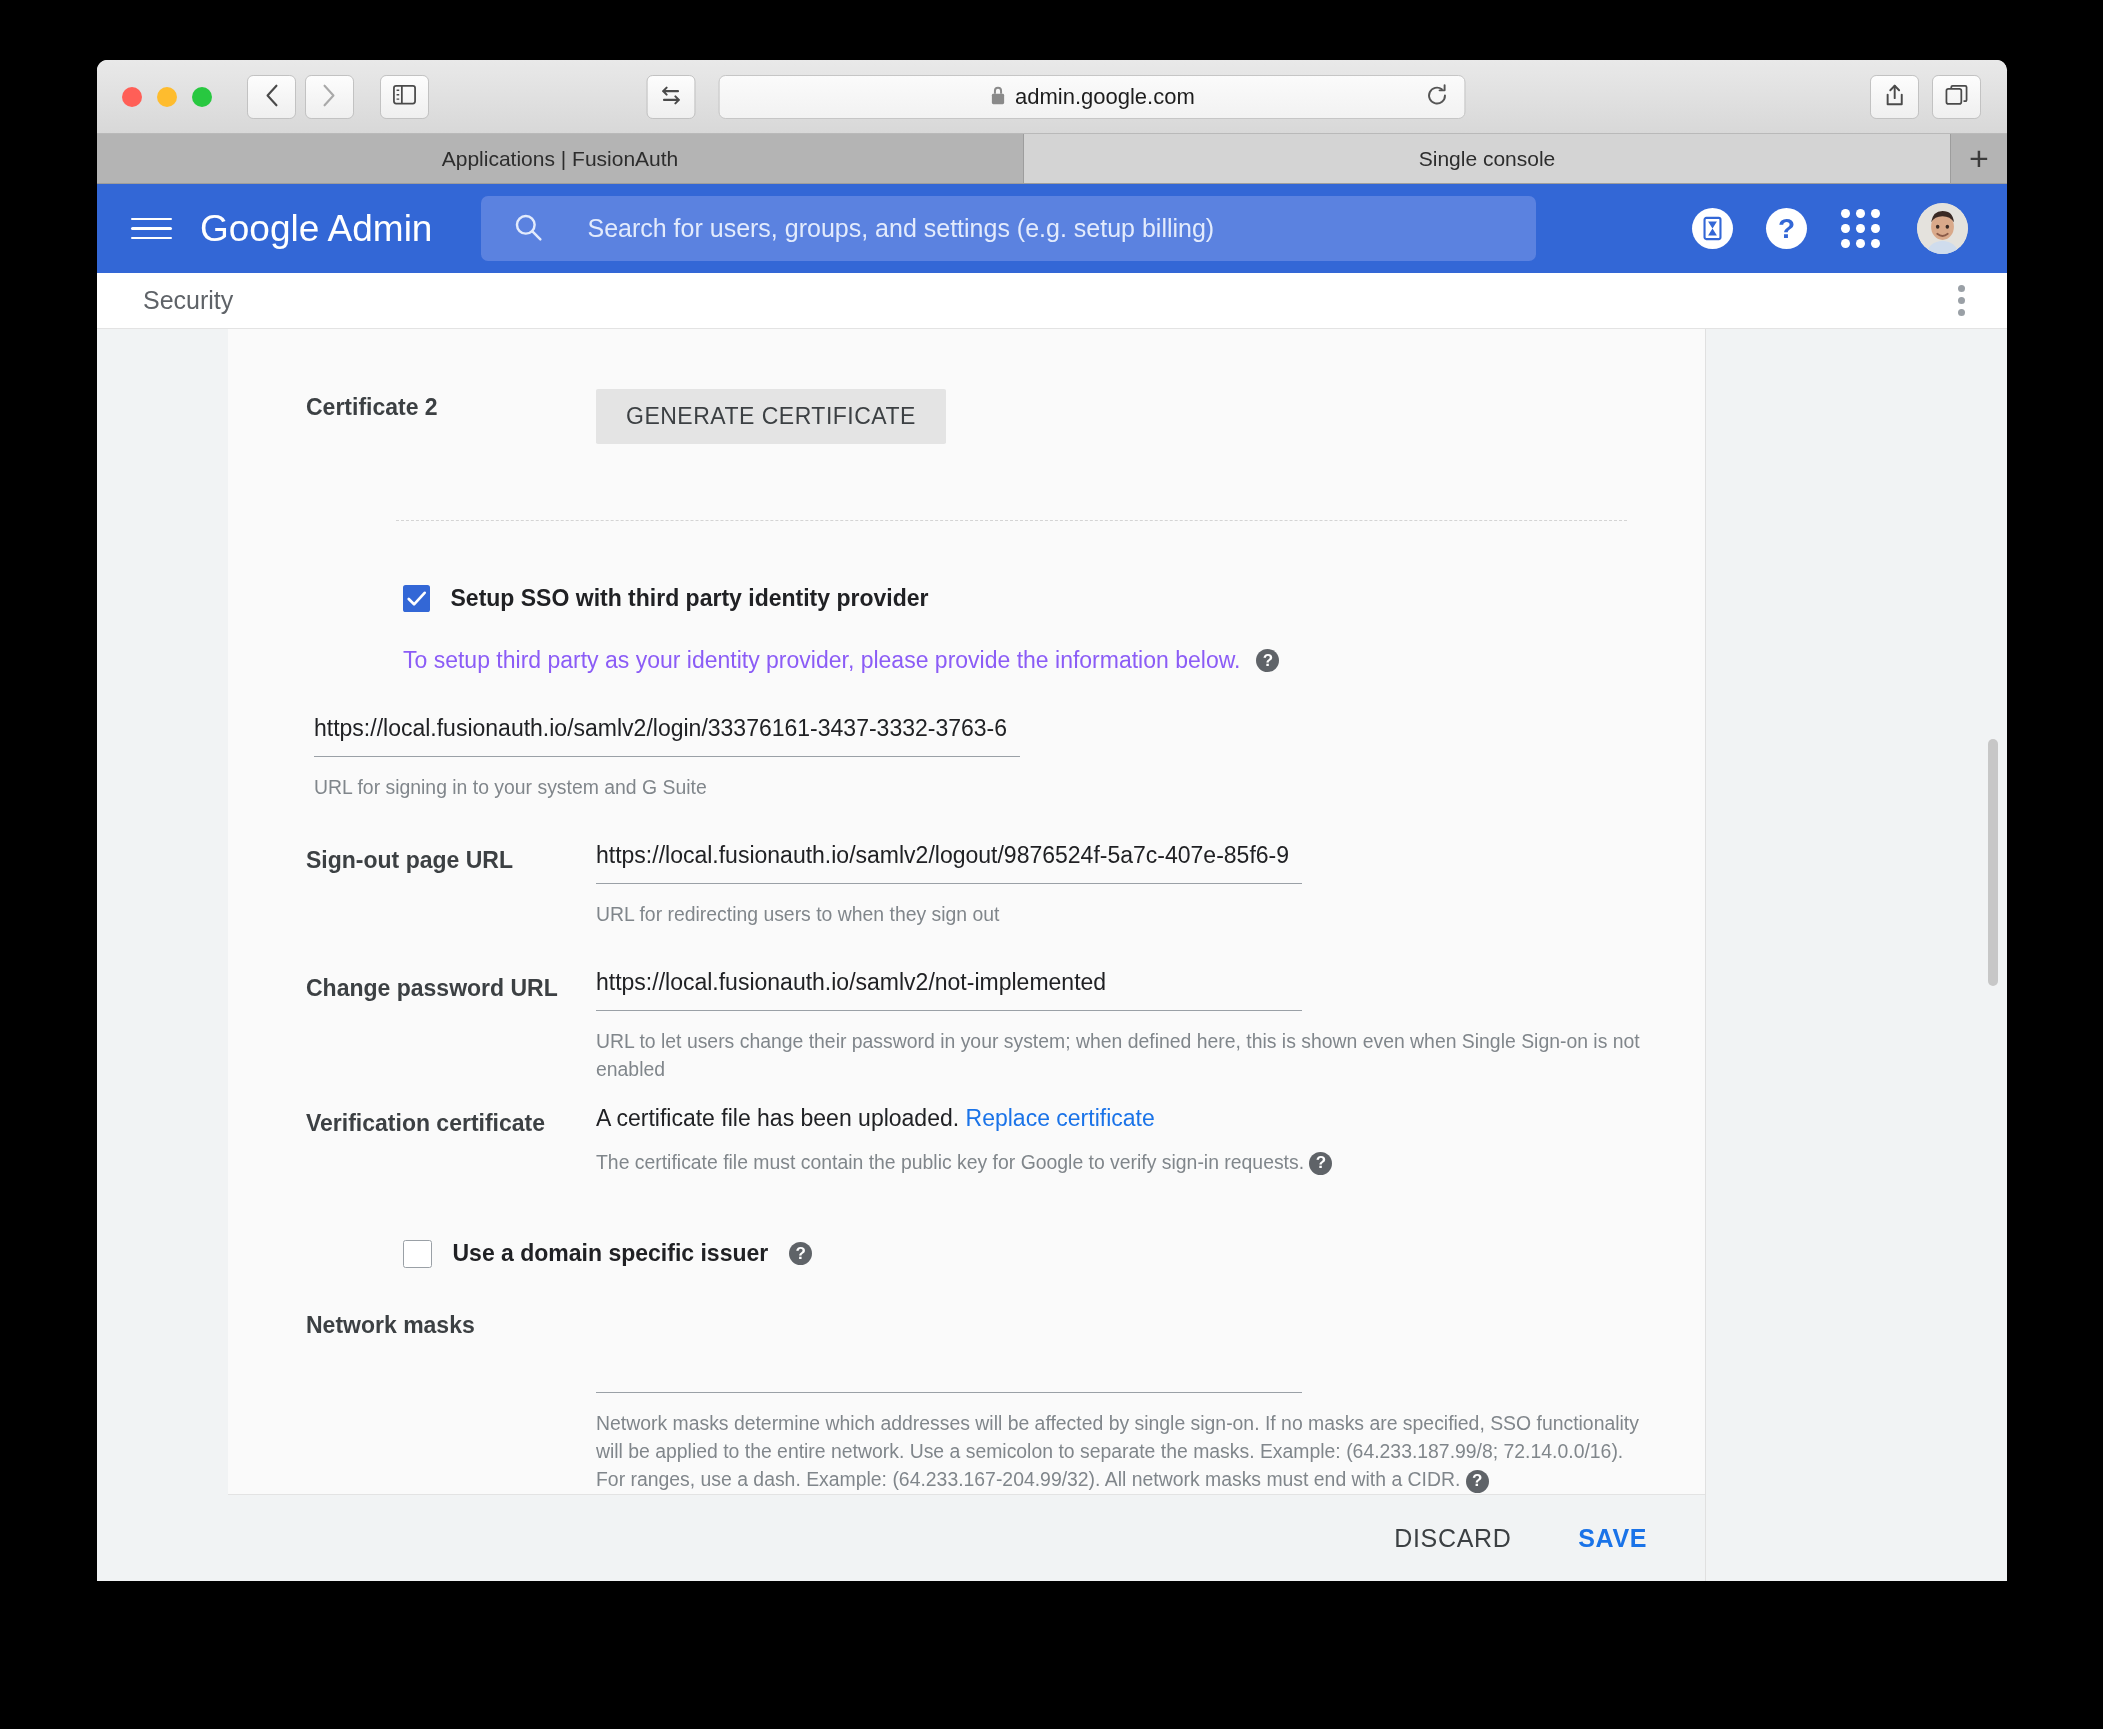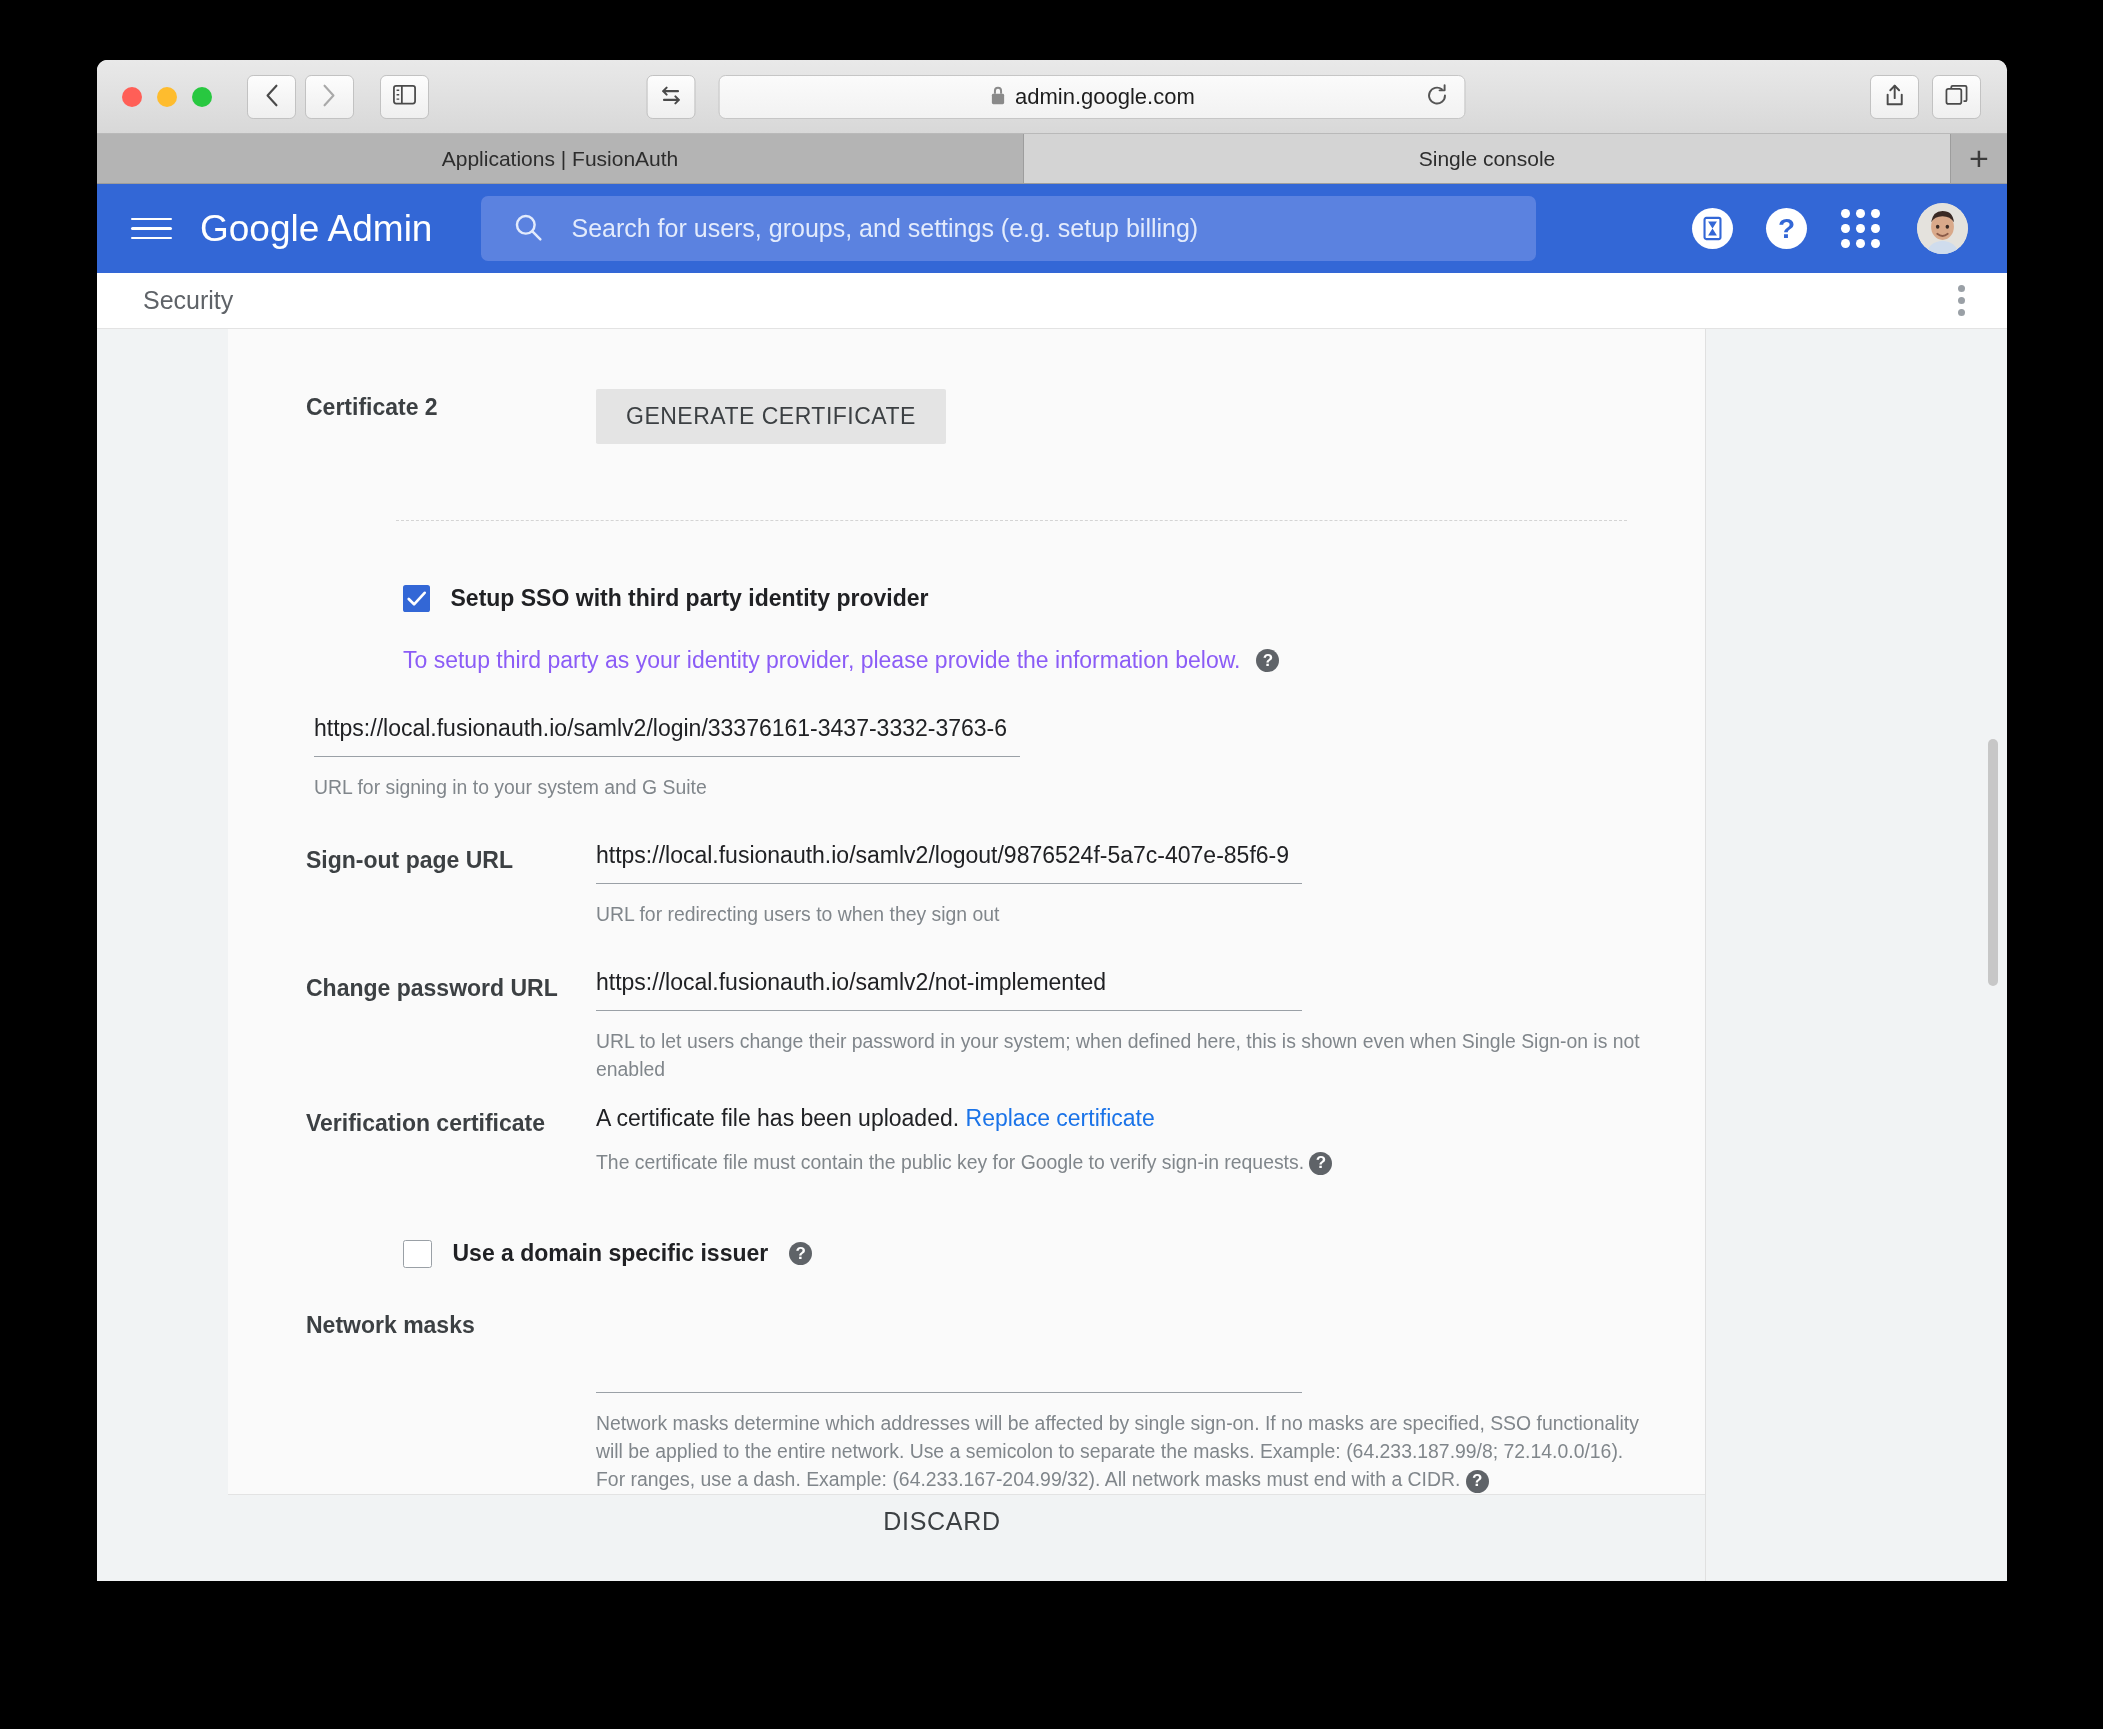--- a/index.html
+++ b/index.html
@@ -158,21 +158,21 @@
   .brand .thin { font-weight: 400; }
   .search-box {
     margin-left: 49px;
     width: 1023px;
     height: 65px;
     background: #5b82e0;
     border-radius: 7px;
     display: flex;
     align-items: center;
     padding-left: 32px;
-    gap: 28px;
+    gap: 44px;
   }
   .search-ph {
     font-size: 25px;
     color: #e3ebfc;
   }
   .header-icons {
     position: absolute;
     right: 39px;
     display: flex;
     align-items: center;
@@ -415,24 +415,23 @@
     margin-top: 44px;
     font-family: inherit;
   }
 
   .card-footer {
     height: 106px;
     background: #f1f3f4;
     border-top: 0.9px solid #e3e3e3;
     display: flex;
     align-items: center;
-    justify-content: flex-start;
+    justify-content: flex-end;
     padding-right: 49px;
     gap: 49px;
-    flex-direction: column;
   }
   .footer-btn {
     background: transparent;
     border: none;
     font-size: 25px;
     letter-spacing: 0.7px;
     cursor: pointer;
     font-family: inherit;
     padding: 12.4px 8.8px;
   }

